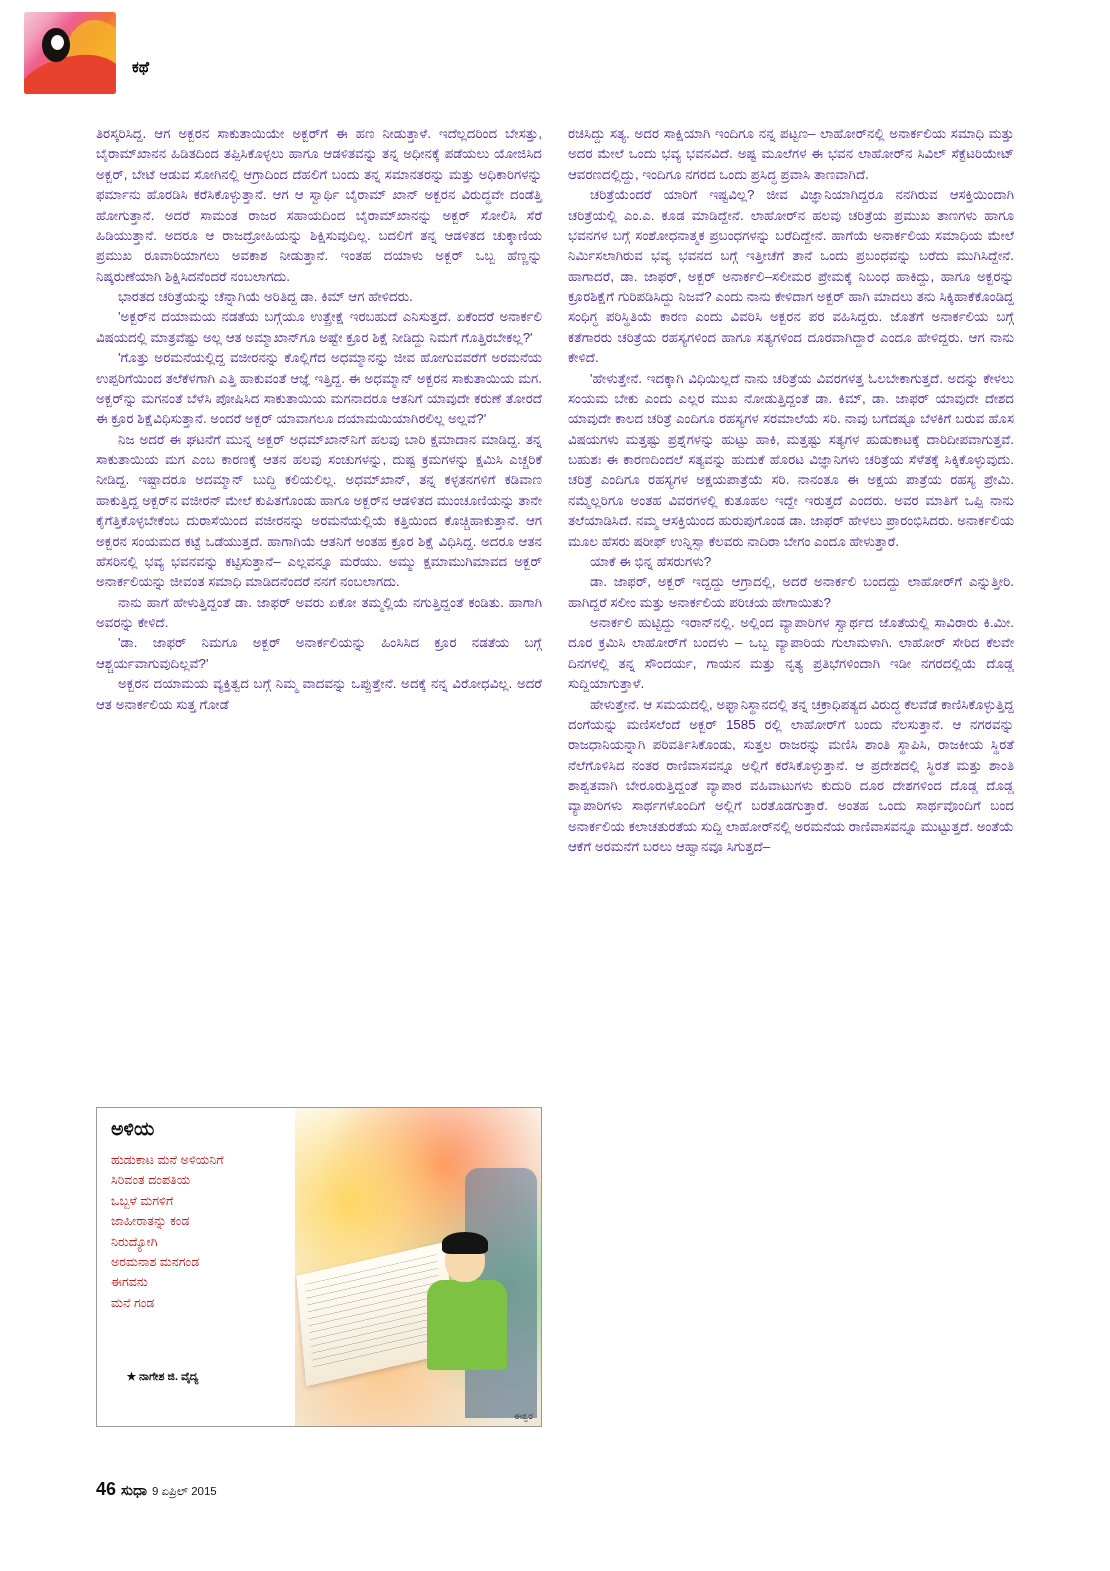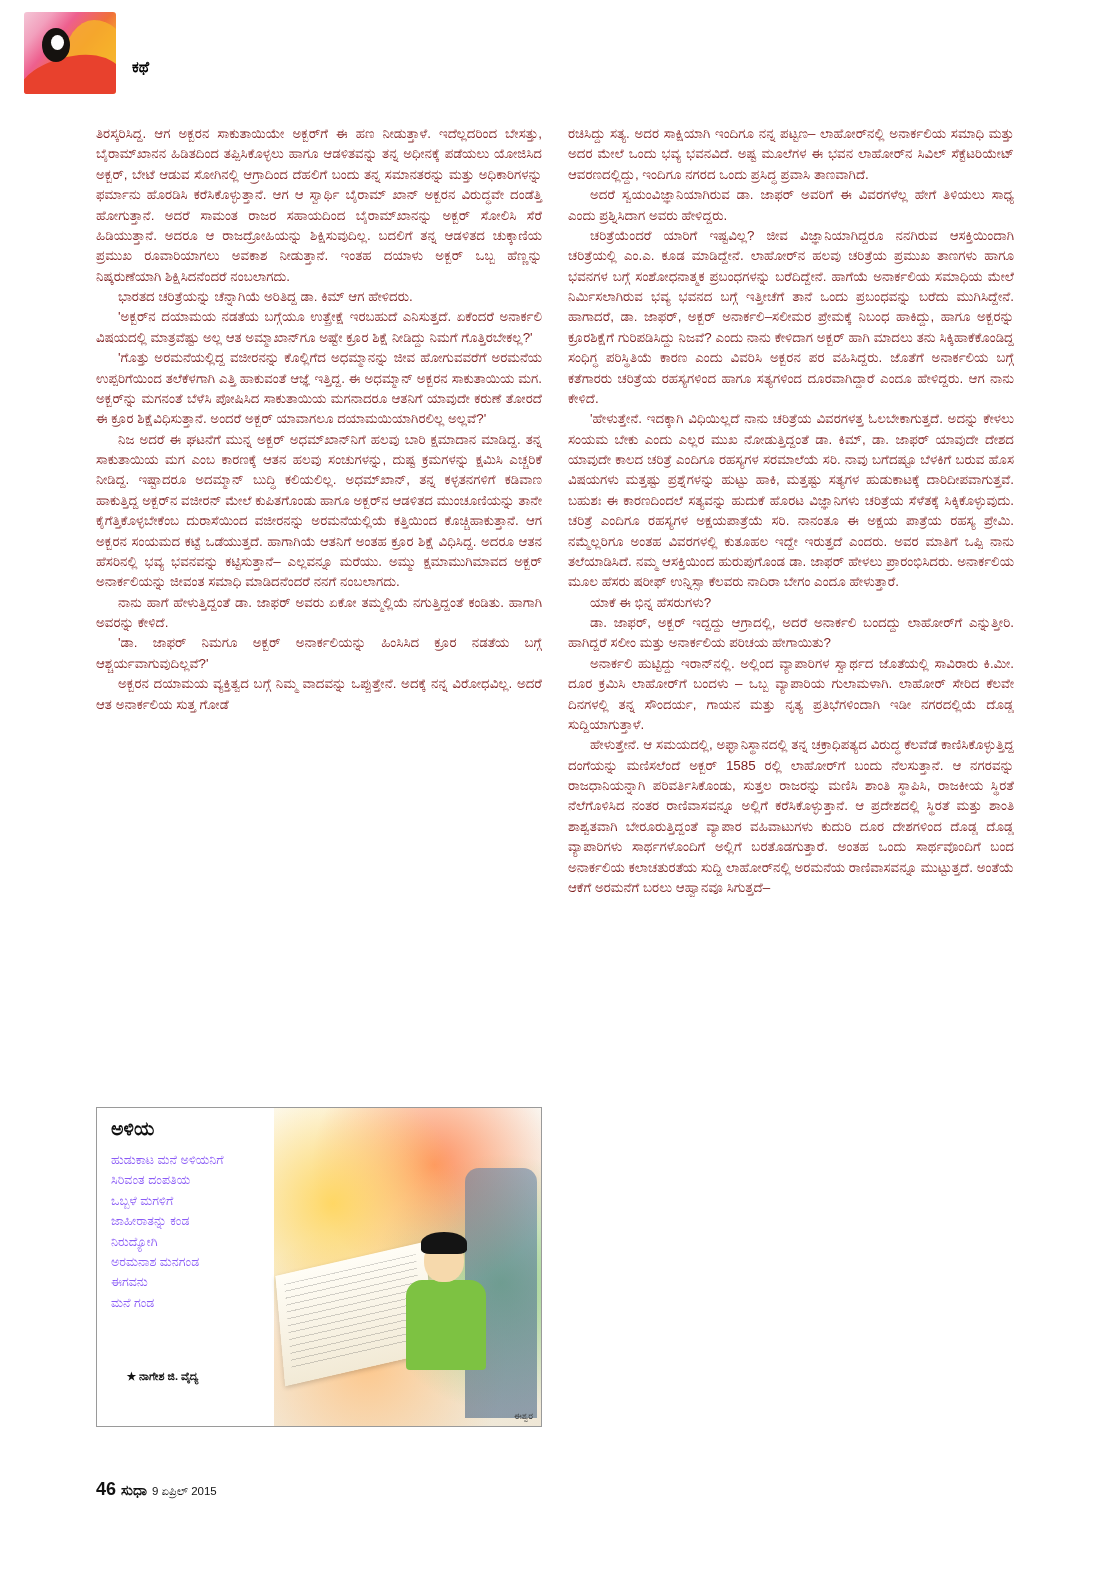--- a/index.html
+++ b/index.html
@@ -82,21 +82,21 @@
   }
 
   
   .col {
     position: absolute;
     top: 124px;
     width: 446px;
     font-size: 13.4px;
     line-height: 1.52;
     text-align: justify;
-    color: #7f1d1d;
+    color: #4c1d95;
   }
   .col-left { left: 96px; }
   .col-right { left: 568px; }
 
   .col p {
     margin: 0;
   }
   .col p.ind {
     text-indent: 22px;
   }
@@ -121,35 +121,35 @@
     font-weight: bold;
     color: #111;
   }
   .poem-lines {
     position: absolute;
     left: 14px;
     top: 42px;
     width: 190px;
     font-size: 12.6px;
     line-height: 1.62;
-    color: #8b5cf6;
+    color: #b91c1c;
   }
   .poem-author {
     position: absolute;
     left: 30px;
     top: 262px;
     font-size: 11px;
     font-weight: bold;
     color: #111;
   }
   .poem-art {
     position: absolute;
     right: 0;
     top: 0;
-    width: 267px;
+    width: 246px;
     height: 318px;
     background:
       radial-gradient(circle at 22% 30%, rgba(255,214,94,.95) 0%, rgba(255,214,94,0) 42%),
       radial-gradient(circle at 60% 18%, rgba(255,120,60,.8) 0%, rgba(255,120,60,0) 40%),
       radial-gradient(circle at 85% 55%, rgba(120,200,110,.75) 0%, rgba(120,200,110,0) 45%),
       radial-gradient(circle at 35% 80%, rgba(255,190,120,.8) 0%, rgba(255,190,120,0) 45%),
       linear-gradient(160deg, #fdfdfd 0%, #f7f3ea 40%, #efe7d6 100%);
   }
   .art-paper {
     position: absolute;
@@ -255,21 +255,20 @@
   <p class="ind">'ಅಕ್ಬರ್‌ನ ದಯಾಮಯ ನಡತೆಯ ಬಗ್ಗೆಯೂ ಉತ್ಪ್ರೇಕ್ಷೆ ಇರಬಹುದೆ ಎನಿಸುತ್ತದೆ. ಏಕೆಂದರೆ ಅನಾರ್ಕಲಿ ವಿಷಯದಲ್ಲಿ ಮಾತ್ರವೆಷ್ಟು ಅಲ್ಲ ಆತ ಅಮ್ಮಾಖಾನ್‌ಗೂ ಅಷ್ಟೇ ಕ್ರೂರ ಶಿಕ್ಷೆ ನೀಡಿದ್ದು ನಿಮಗೆ ಗೊತ್ತಿರಬೇಕಲ್ಲ?'</p>
   <p class="ind">'ಗೊತ್ತು ಅರಮನೆಯಲ್ಲಿದ್ದ ವಜೀರನನ್ನು ಕೊಲ್ಲಿಗೆದ ಅಧಮ್ಮಾನನ್ನು ಜೀವ ಹೋಗುವವರೆಗೆ ಅರಮನೆಯ ಉಪ್ಪರಿಗೆಯಿಂದ ತಲೆಕೆಳಗಾಗಿ ಎತ್ತಿ ಹಾಕುವಂತೆ ಆಜ್ಞೆ ಇತ್ತಿದ್ದ. ಈ ಅಧಮ್ಮಾನ್ ಅಕ್ಬರನ ಸಾಕುತಾಯಿಯ ಮಗ. ಅಕ್ಬರ್‌ನ್ನು ಮಗನಂತೆ ಬೆಳೆಸಿ ಪೋಷಿಸಿದ ಸಾಕುತಾಯಿಯ ಮಗನಾದರೂ ಆತನಿಗೆ ಯಾವುದೇ ಕರುಣೆ ತೋರದೆ ಈ ಕ್ರೂರ ಶಿಕ್ಷೆವಿಧಿಸುತ್ತಾನೆ. ಅಂದರೆ ಅಕ್ಬರ್ ಯಾವಾಗಲೂ ದಯಾಮಯಿಯಾಗಿರಲಿಲ್ಲ ಅಲ್ಲವೆ?'</p>
   <p class="ind">ನಿಜ ಅದರೆ ಈ ಘಟನೆಗೆ ಮುನ್ನ ಅಕ್ಬರ್ ಅಧಮ್‌ಖಾನ್‌ನಿಗೆ ಹಲವು ಬಾರಿ ಕ್ಷಮಾದಾನ ಮಾಡಿದ್ದ. ತನ್ನ ಸಾಕುತಾಯಿಯ ಮಗ ಎಂಬ ಕಾರಣಕ್ಕೆ ಆತನ ಹಲವು ಸಂಚುಗಳನ್ನು, ದುಷ್ಟ ಕ್ರಮಗಳನ್ನು ಕ್ಷಮಿಸಿ ಎಚ್ಚರಿಕೆ ನೀಡಿದ್ದ. ಇಷ್ಟಾದರೂ ಅದಮ್ಮಾನ್ ಬುದ್ಧಿ ಕಲಿಯಲಿಲ್ಲ. ಅಧಮ್‌ಖಾನ್, ತನ್ನ ಕಳ್ಳತನಗಳಿಗೆ ಕಡಿವಾಣ ಹಾಕುತ್ತಿದ್ದ ಅಕ್ಬರ್‌ನ ವಜೀರನ್ ಮೇಲೆ ಕುಪಿತಗೊಂಡು ಹಾಗೂ ಅಕ್ಬರ್‌ನ ಆಡಳಿತದ ಮುಂಚೂಣಿಯನ್ನು ತಾನೇ ಕೈಗೆತ್ತಿಕೊಳ್ಳಬೇಕೆಂಬ ದುರಾಸೆಯಿಂದ ವಜೀರನನ್ನು ಅರಮನೆಯಲ್ಲಿಯೆ ಕತ್ತಿಯಿಂದ ಕೊಚ್ಚಿಹಾಕುತ್ತಾನೆ. ಆಗ ಅಕ್ಬರನ ಸಂಯಮದ ಕಟ್ಟೆ ಒಡೆಯುತ್ತದೆ. ಹಾಗಾಗಿಯೆ ಆತನಿಗೆ ಅಂತಹ ಕ್ರೂರ ಶಿಕ್ಷೆ ವಿಧಿಸಿದ್ದ. ಅದರೂ ಆತನ ಹೆಸರಿನಲ್ಲಿ ಭವ್ಯ ಭವನವನ್ನು ಕಟ್ಟಿಸುತ್ತಾನೆ– ಎಲ್ಲವನ್ನೂ ಮರೆಯು. ಅಮ್ಮು ಕ್ಷಮಾಮುಗಿಮಾವದ ಅಕ್ಬರ್ ಅನಾರ್ಕಲಿಯನ್ನು ಜೀವಂತ ಸಮಾಧಿ ಮಾಡಿದನೆಂದರೆ ನನಗೆ ನಂಬಲಾಗದು.</p>
   <p class="ind">ನಾನು ಹಾಗೆ ಹೇಳುತ್ತಿದ್ದಂತೆ ಡಾ. ಜಾಫರ್ ಅವರು ಏಕೋ ತಮ್ಮಲ್ಲಿಯೆ ನಗುತ್ತಿದ್ದಂತೆ ಕಂಡಿತು. ಹಾಗಾಗಿ ಅವರನ್ನು ಕೇಳಿದೆ.</p>
   <p class="ind">'ಡಾ. ಜಾಫರ್ ನಿಮಗೂ ಅಕ್ಬರ್ ಅನಾರ್ಕಲಿಯನ್ನು ಹಿಂಸಿಸಿದ ಕ್ರೂರ ನಡತೆಯ ಬಗ್ಗೆ ಆಶ್ಚರ್ಯವಾಗುವುದಿಲ್ಲವೆ?'</p>
   <p class="ind">ಅಕ್ಬರನ ದಯಾಮಯ ವ್ಯಕ್ತಿತ್ವದ ಬಗ್ಗೆ ನಿಮ್ಮ ವಾದವನ್ನು ಒಪ್ಪುತ್ತೇನೆ. ಅದಕ್ಕೆ ನನ್ನ ವಿರೋಧವಿಲ್ಲ. ಅದರೆ ಆತ ಅನಾರ್ಕಲಿಯ ಸುತ್ತ ಗೋಡೆ</p>
 </div>
 
 <div class="col col-right">
   <p>ರಚಿಸಿದ್ದು ಸತ್ಯ. ಅದರ ಸಾಕ್ಷಿಯಾಗಿ ಇಂದಿಗೂ ನನ್ನ ಪಟ್ಟಣ– ಲಾಹೋರ್‌ನಲ್ಲಿ ಅನಾರ್ಕಲಿಯ ಸಮಾಧಿ ಮತ್ತು ಅದರ ಮೇಲೆ ಒಂದು ಭವ್ಯ ಭವನವಿದೆ. ಅಷ್ಟ ಮೂಲೆಗಳ ಈ ಭವನ ಲಾಹೋರ್‌ನ ಸಿವಿಲ್ ಸೆಕ್ಟೆಟರಿಯೇಟ್ ಆವರಣದಲ್ಲಿದ್ದು, ಇಂದಿಗೂ ನಗರದ ಒಂದು ಪ್ರಸಿದ್ಧ ಪ್ರವಾಸಿ ತಾಣವಾಗಿದೆ.</p>
-  <p class="ind">ಅದರೆ ಸ್ವಯಂವಿಜ್ಞಾನಿಯಾಗಿರುವ ಡಾ. ಜಾಫರ್ ಅವರಿಗೆ ಈ ವಿವರಗಳೆಲ್ಲ ಹೇಗೆ ತಿಳಿಯಲು ಸಾಧ್ಯ ಎಂದು ಪ್ರಶ್ನಿಸಿದಾಗ ಅವರು ಹೇಳಿದ್ದರು.</p>
   <p class="ind">ಚರಿತ್ರೆಯೆಂದರೆ ಯಾರಿಗೆ ಇಷ್ಟವಿಲ್ಲ? ಜೀವ ವಿಜ್ಞಾನಿಯಾಗಿದ್ದರೂ ನನಗಿರುವ ಆಸಕ್ತಿಯಿಂದಾಗಿ ಚರಿತ್ರೆಯಲ್ಲಿ ಎಂ.ಎ. ಕೂಡ ಮಾಡಿದ್ದೇನೆ. ಲಾಹೋರ್‌ನ ಹಲವು ಚರಿತ್ರೆಯ ಪ್ರಮುಖ ತಾಣಗಳು ಹಾಗೂ ಭವನಗಳ ಬಗ್ಗೆ ಸಂಶೋಧನಾತ್ಮಕ ಪ್ರಬಂಧಗಳನ್ನು ಬರೆದಿದ್ದೇನೆ. ಹಾಗೆಯೆ ಅನಾರ್ಕಲಿಯ ಸಮಾಧಿಯ ಮೇಲೆ ನಿರ್ಮಿಸಲಾಗಿರುವ ಭವ್ಯ ಭವನದ ಬಗ್ಗೆ ಇತ್ತೀಚೆಗೆ ತಾನೆ ಒಂದು ಪ್ರಬಂಧವನ್ನು ಬರೆದು ಮುಗಿಸಿದ್ದೇನೆ. ಹಾಗಾದರೆ, ಡಾ. ಜಾಫರ್, ಅಕ್ಬರ್ ಅನಾರ್ಕಲಿ–ಸಲೀಮರ ಪ್ರೇಮಕ್ಕೆ ನಿಬಂಧ ಹಾಕಿದ್ದು, ಹಾಗೂ ಅಕ್ಬರನ್ನು ಕ್ರೂರಶಿಕ್ಷೆಗೆ ಗುರಿಪಡಿಸಿದ್ದು ನಿಜವೆ? ಎಂದು ನಾನು ಕೇಳಿದಾಗ ಅಕ್ಬರ್ ಹಾಗಿ ಮಾದಲು ತನು ಸಿಕ್ಕಿಹಾಕೆಕೊಂಡಿದ್ದ ಸಂಧಿಗ್ಧ ಪರಿಸ್ಥಿತಿಯೆ ಕಾರಣ ಎಂದು ವಿವರಿಸಿ ಅಕ್ಬರನ ಪರ ವಹಿಸಿದ್ದರು. ಜೊತೆಗೆ ಅನಾರ್ಕಲಿಯ ಬಗ್ಗೆ ಕತೆಗಾರರು ಚರಿತ್ರೆಯ ರಹಸ್ಯಗಳಿಂದ ಹಾಗೂ ಸತ್ಯಗಳಿಂದ ದೂರವಾಗಿದ್ದಾರೆ ಎಂದೂ ಹೇಳಿದ್ದರು. ಆಗ ನಾನು ಕೇಳಿದೆ.</p>
   <p class="ind">'ಹೇಳುತ್ತೇನೆ. ಇದಕ್ಕಾಗಿ ವಿಧಿಯಿಲ್ಲದೆ ನಾನು ಚರಿತ್ರೆಯ ವಿವರಗಳತ್ತ ಓಲಬೇಕಾಗುತ್ತದೆ. ಅದನ್ನು ಕೇಳಲು ಸಂಯಮ ಬೇಕು ಎಂದು ಎಲ್ಲರ ಮುಖ ನೋಡುತ್ತಿದ್ದಂತೆ ಡಾ. ಕಿಮ್, ಡಾ. ಜಾಫರ್ ಯಾವುದೇ ದೇಶದ ಯಾವುದೇ ಕಾಲದ ಚರಿತ್ರೆ ಎಂದಿಗೂ ರಹಸ್ಯಗಳ ಸರಮಾಲೆಯೆ ಸರಿ. ನಾವು ಬಗೆದಷ್ಟೂ ಬೆಳಕಿಗೆ ಬರುವ ಹೊಸ ವಿಷಯಗಳು ಮತ್ತಷ್ಟು ಪ್ರಶ್ನೆಗಳನ್ನು ಹುಟ್ಟು ಹಾಕಿ, ಮತ್ತಷ್ಟು ಸತ್ಯಗಳ ಹುಡುಕಾಟಕ್ಕೆ ದಾರಿದೀಪವಾಗುತ್ತವೆ. ಬಹುಶಃ ಈ ಕಾರಣದಿಂದಲೆ ಸತ್ಯವನ್ನು ಹುದುಕೆ ಹೊರಟ ವಿಜ್ಞಾನಿಗಳು ಚರಿತ್ರೆಯ ಸೆಳೆತಕ್ಕೆ ಸಿಕ್ಕಿಕೊಳ್ಳುವುದು. ಚರಿತ್ರೆ ಎಂದಿಗೂ ರಹಸ್ಯಗಳ ಅಕ್ಷಯಪಾತ್ರೆಯೆ ಸರಿ. ನಾನಂತೂ ಈ ಅಕ್ಷಯ ಪಾತ್ರೆಯ ರಹಸ್ಯ ಪ್ರೇಮಿ. ನಮ್ಮೆಲ್ಲರಿಗೂ ಅಂತಹ ವಿವರಗಳಲ್ಲಿ ಕುತೂಹಲ ಇದ್ದೇ ಇರುತ್ತದೆ ಎಂದರು. ಅವರ ಮಾತಿಗೆ ಒಪ್ಪಿ ನಾನು ತಲೆಯಾಡಿಸಿದೆ. ನಮ್ಮ ಆಸಕ್ತಿಯಿಂದ ಹುರುಪುಗೊಂಡ ಡಾ. ಜಾಫರ್ ಹೇಳಲು ಪ್ರಾರಂಭಿಸಿದರು. ಅನಾರ್ಕಲಿಯ ಮೂಲ ಹೆಸರು ಷರೀಫ್ ಉನ್ನಿಸ್ಸಾ ಕೆಲವರು ನಾದಿರಾ ಬೇಗಂ ಎಂದೂ ಹೇಳುತ್ತಾರೆ.</p>
   <p class="ind">ಯಾಕೆ ಈ ಭಿನ್ನ ಹೆಸರುಗಳು?</p>
   <p class="ind">ಡಾ. ಜಾಫರ್, ಅಕ್ಬರ್ ಇದ್ದದ್ದು ಆಗ್ರಾದಲ್ಲಿ, ಅದರೆ ಅನಾರ್ಕಲಿ ಬಂದದ್ದು ಲಾಹೋರ್‌ಗೆ ಎನ್ನುತ್ತೀರಿ. ಹಾಗಿದ್ದರೆ ಸಲೀಂ ಮತ್ತು ಅನಾರ್ಕಲಿಯ ಪರಿಚಯ ಹೇಗಾಯಿತು?</p>
   <p class="ind">ಅನಾರ್ಕಲಿ ಹುಟ್ಟಿದ್ದು ಇರಾನ್‌ನಲ್ಲಿ. ಅಲ್ಲಿಂದ ವ್ಯಾಪಾರಿಗಳ ಸ್ವಾರ್ಥದ ಜೊತೆಯಲ್ಲಿ ಸಾವಿರಾರು ಕಿ.ಮೀ. ದೂರ ಕ್ರಮಿಸಿ ಲಾಹೋರ್‌ಗೆ ಬಂದಳು – ಒಬ್ಬ ವ್ಯಾಪಾರಿಯ ಗುಲಾಮಳಾಗಿ. ಲಾಹೋರ್ ಸೇರಿದ ಕೆಲವೇ ದಿನಗಳಲ್ಲಿ ತನ್ನ ಸೌಂದರ್ಯ, ಗಾಯನ ಮತ್ತು ನೃತ್ಯ ಪ್ರತಿಭೆಗಳಿಂದಾಗಿ ಇಡೀ ನಗರದಲ್ಲಿಯೆ ದೊಡ್ಡ ಸುದ್ದಿಯಾಗುತ್ತಾಳೆ.</p>
   <p class="ind">ಹೇಳುತ್ತೇನೆ. ಆ ಸಮಯದಲ್ಲಿ, ಅಫ್ಘಾನಿಸ್ಥಾನದಲ್ಲಿ ತನ್ನ ಚಕ್ರಾಧಿಪತ್ಯದ ವಿರುದ್ಧ ಕೆಲವೆಡೆ ಕಾಣಿಸಿಕೊಳ್ಳುತ್ತಿದ್ದ ದಂಗೆಯನ್ನು ಮಣಿಸಲೆಂದೆ ಅಕ್ಬರ್ 1585 ರಲ್ಲಿ ಲಾಹೋರ್‌ಗೆ ಬಂದು ನೆಲಸುತ್ತಾನೆ. ಆ ನಗರವನ್ನು ರಾಜಧಾನಿಯನ್ನಾಗಿ ಪರಿವರ್ತಿಸಿಕೊಂಡು, ಸುತ್ತಲ ರಾಜರನ್ನು ಮಣಿಸಿ ಶಾಂತಿ ಸ್ಥಾಪಿಸಿ, ರಾಜಕೀಯ ಸ್ಥಿರತೆ ನೆಲೆಗೊಳಿಸಿದ ನಂತರ ರಾಣಿವಾಸವನ್ನೂ ಅಲ್ಲಿಗೆ ಕರೆಸಿಕೊಳ್ಳುತ್ತಾನೆ. ಆ ಪ್ರದೇಶದಲ್ಲಿ ಸ್ಥಿರತೆ ಮತ್ತು ಶಾಂತಿ ಶಾಶ್ವತವಾಗಿ ಬೇರೂರುತ್ತಿದ್ದಂತೆ ವ್ಯಾಪಾರ ವಹಿವಾಟುಗಳು ಕುದುರಿ ದೂರ ದೇಶಗಳಿಂದ ದೊಡ್ಡ ದೊಡ್ಡ ವ್ಯಾಪಾರಿಗಳು ಸಾರ್ಥಗಳೊಂದಿಗೆ ಅಲ್ಲಿಗೆ ಬರತೊಡಗುತ್ತಾರೆ. ಅಂತಹ ಒಂದು ಸಾರ್ಥವೊಂದಿಗೆ ಬಂದ ಅನಾರ್ಕಲಿಯ ಕಲಾಚತುರತೆಯ ಸುದ್ದಿ ಲಾಹೋರ್‌ನಲ್ಲಿ ಅರಮನೆಯ ರಾಣಿವಾಸವನ್ನೂ ಮುಟ್ಟುತ್ತದೆ. ಅಂತೆಯೆ ಆಕೆಗೆ ಅರಮನೆಗೆ ಬರಲು ಆಹ್ವಾನವೂ ಸಿಗುತ್ತದೆ–</p>
 </div>
 
 <div class="poem-box">
   <div class="poem-title">ಅಳಿಯ</div>

